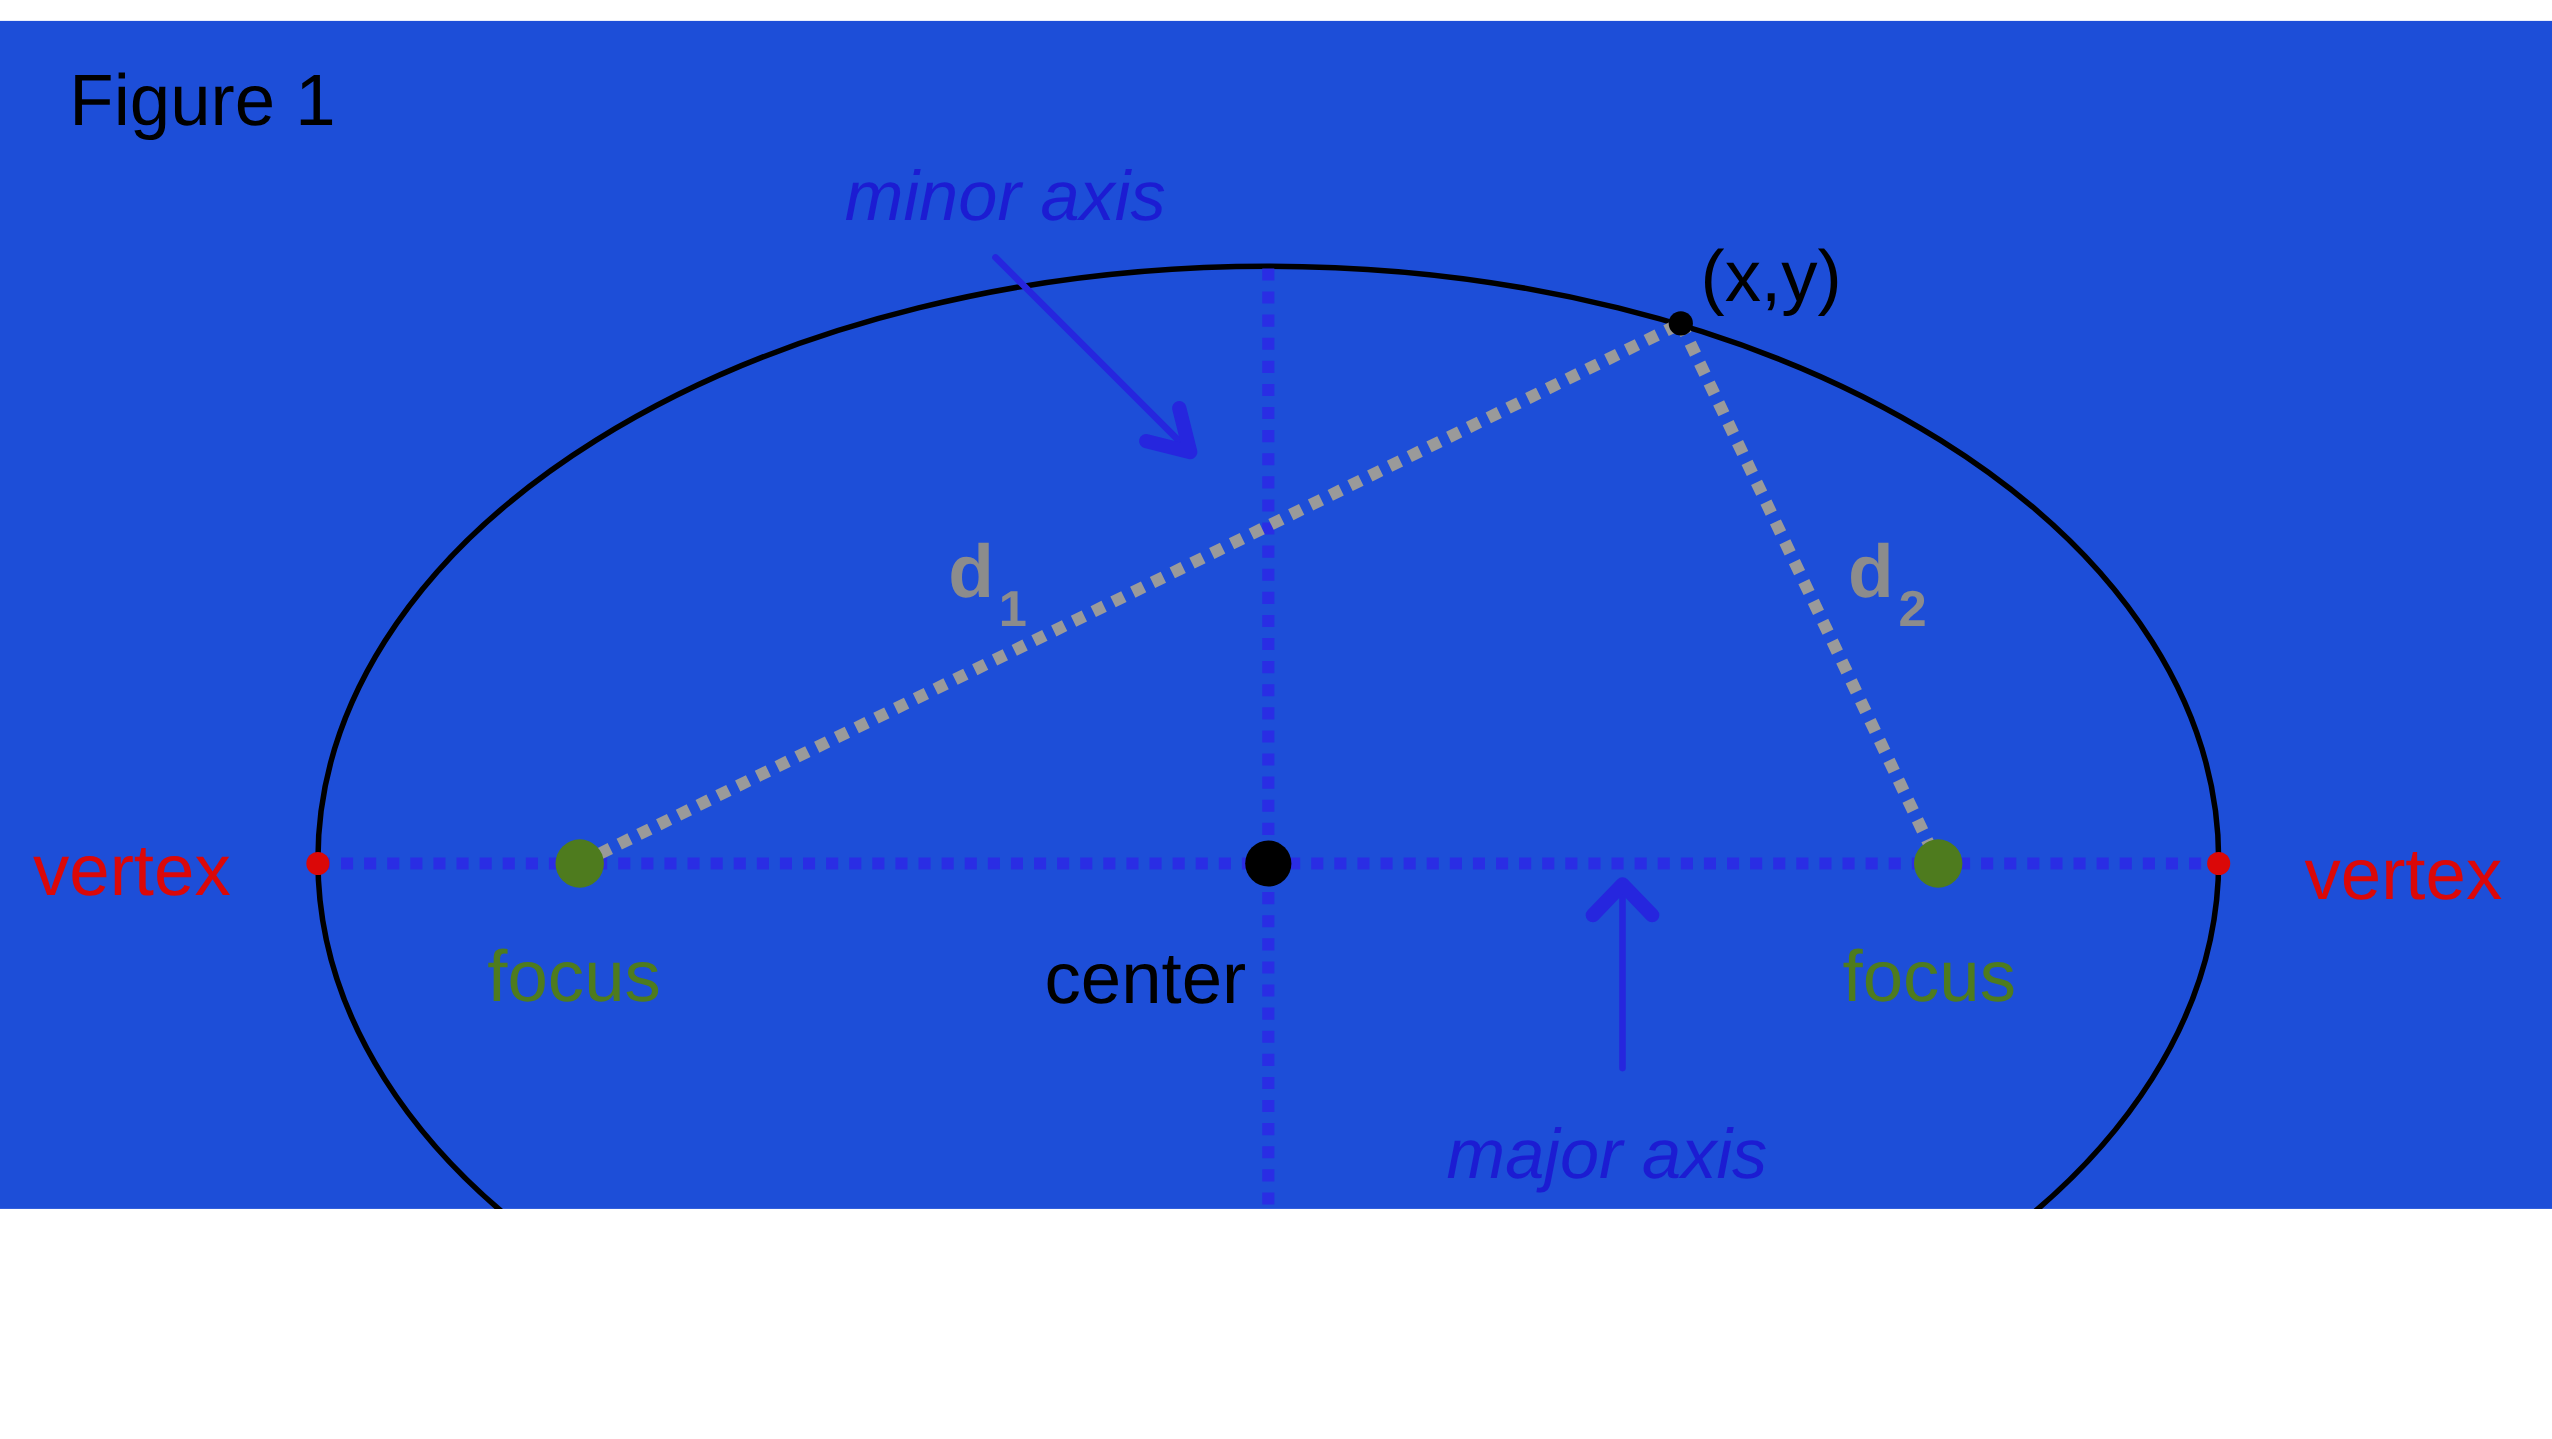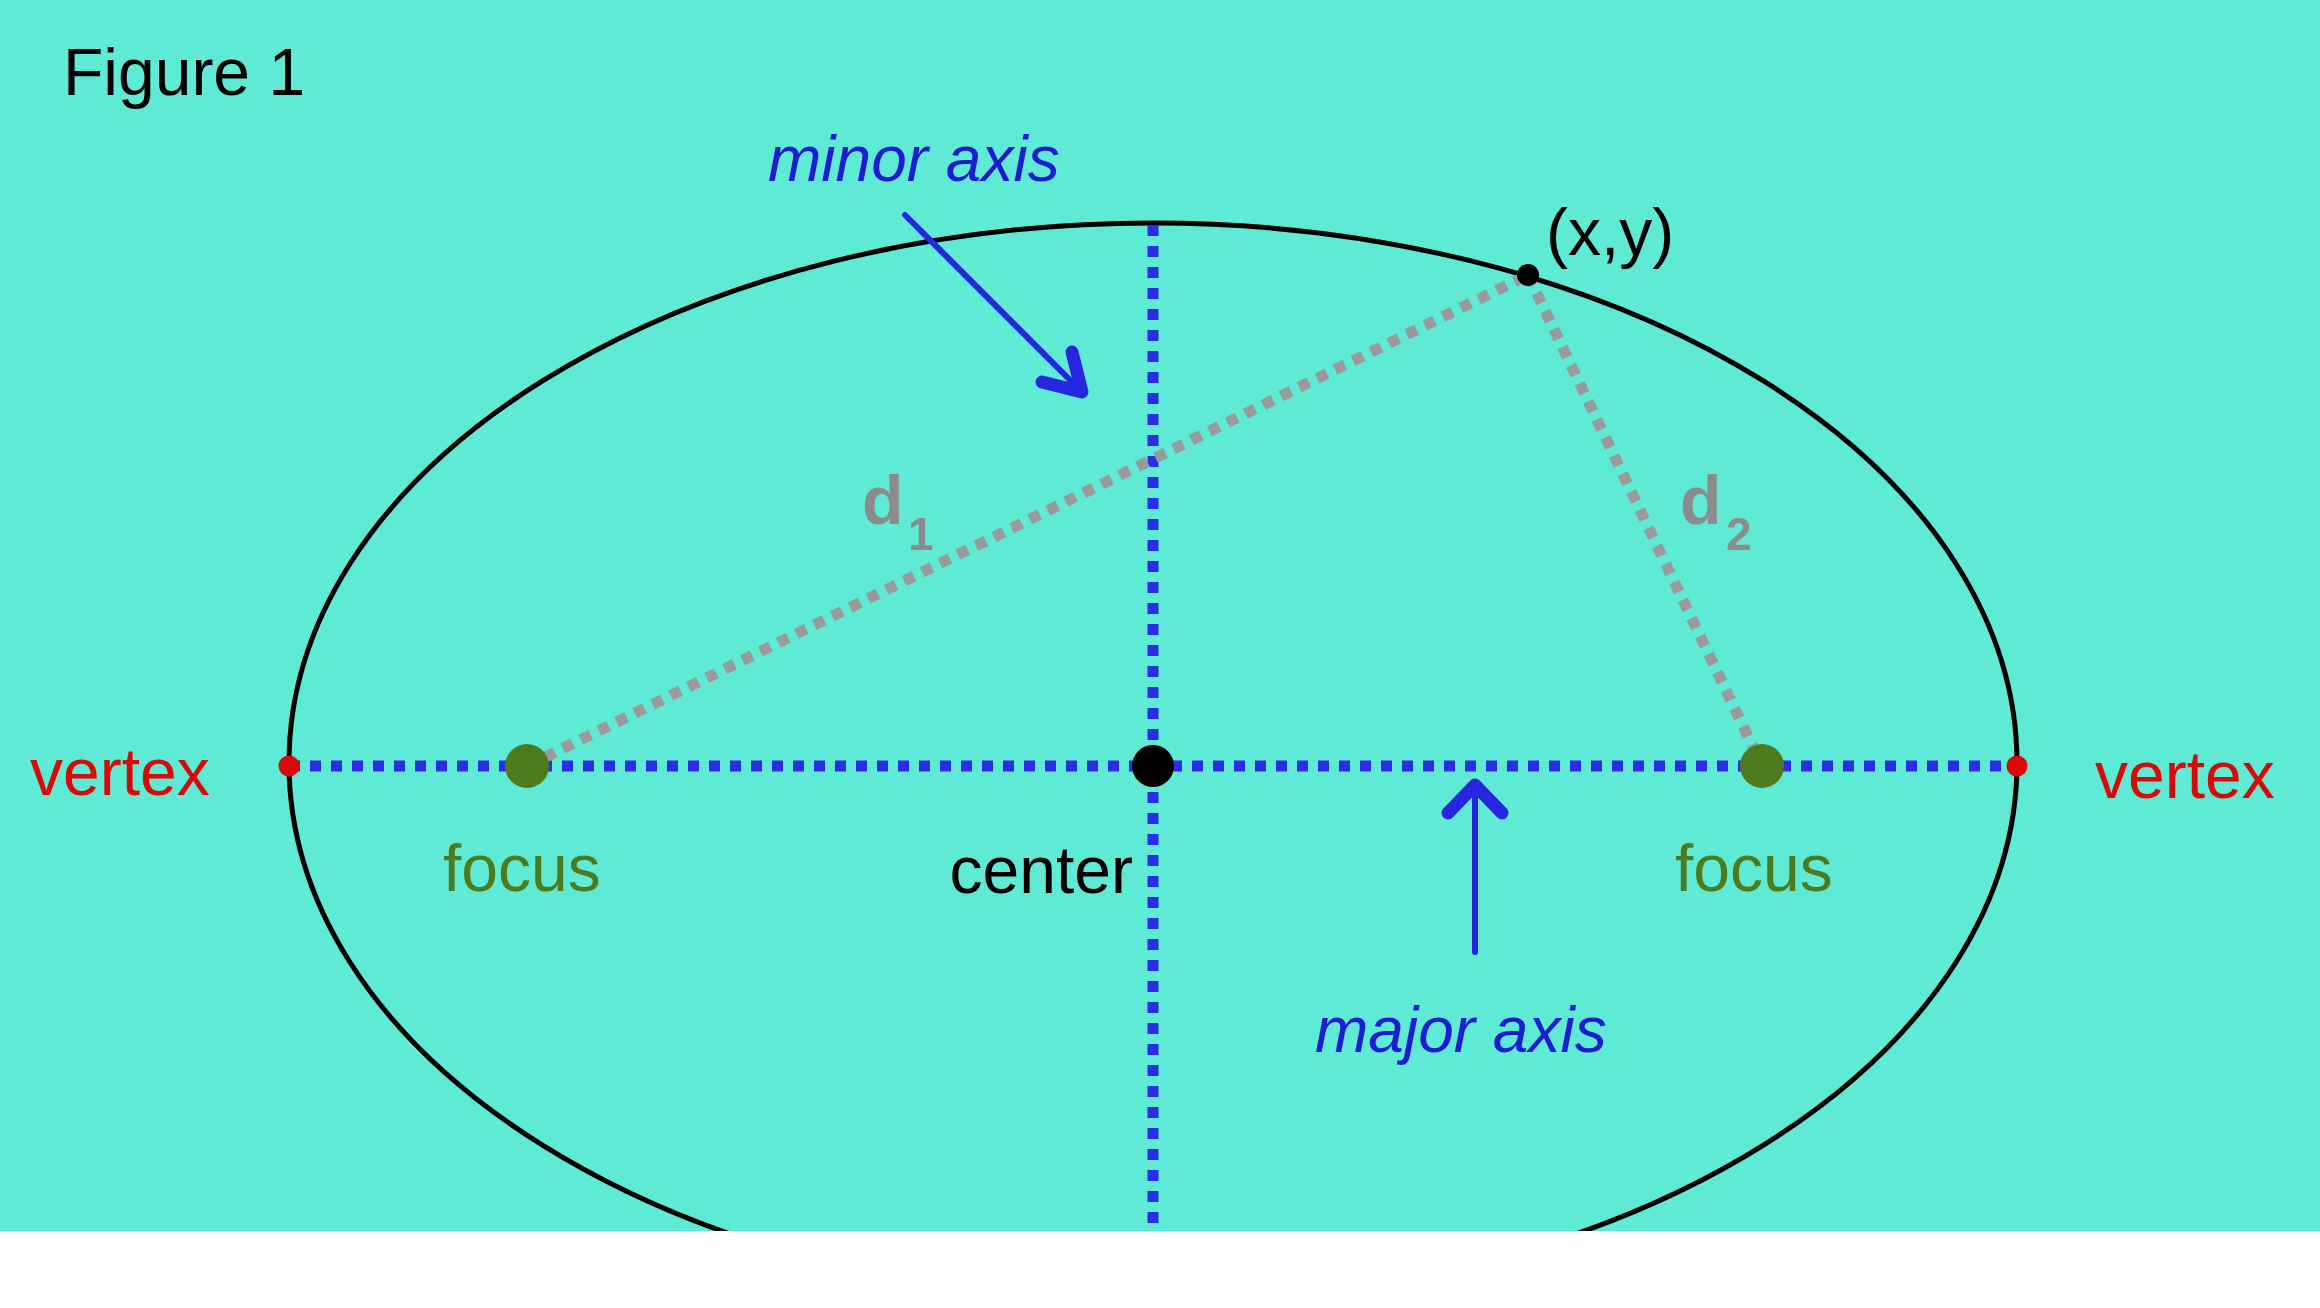--- a/index.html
+++ b/index.html
@@ -3,24 +3,25 @@
 <meta charset="utf-8">
 <style>
   html, body {
     margin: 0;
     padding: 0;
     background: #ffffff;
   }
   .stage {
     position: relative;
     width: 2320px;
-    height: 1231px;
-    background: #5eead4;
+    height: 1080px;
+    background: #1d4ed8;
     overflow: hidden;
     font-family: "Liberation Sans", sans-serif;
+    margin-top: 19px;
   }
   svg text {
     font-family: "Liberation Sans", sans-serif;
   }
   .label {
     font-size: 66px;
   }
   .label-italic {
     font-size: 64px;
     font-style: italic;

